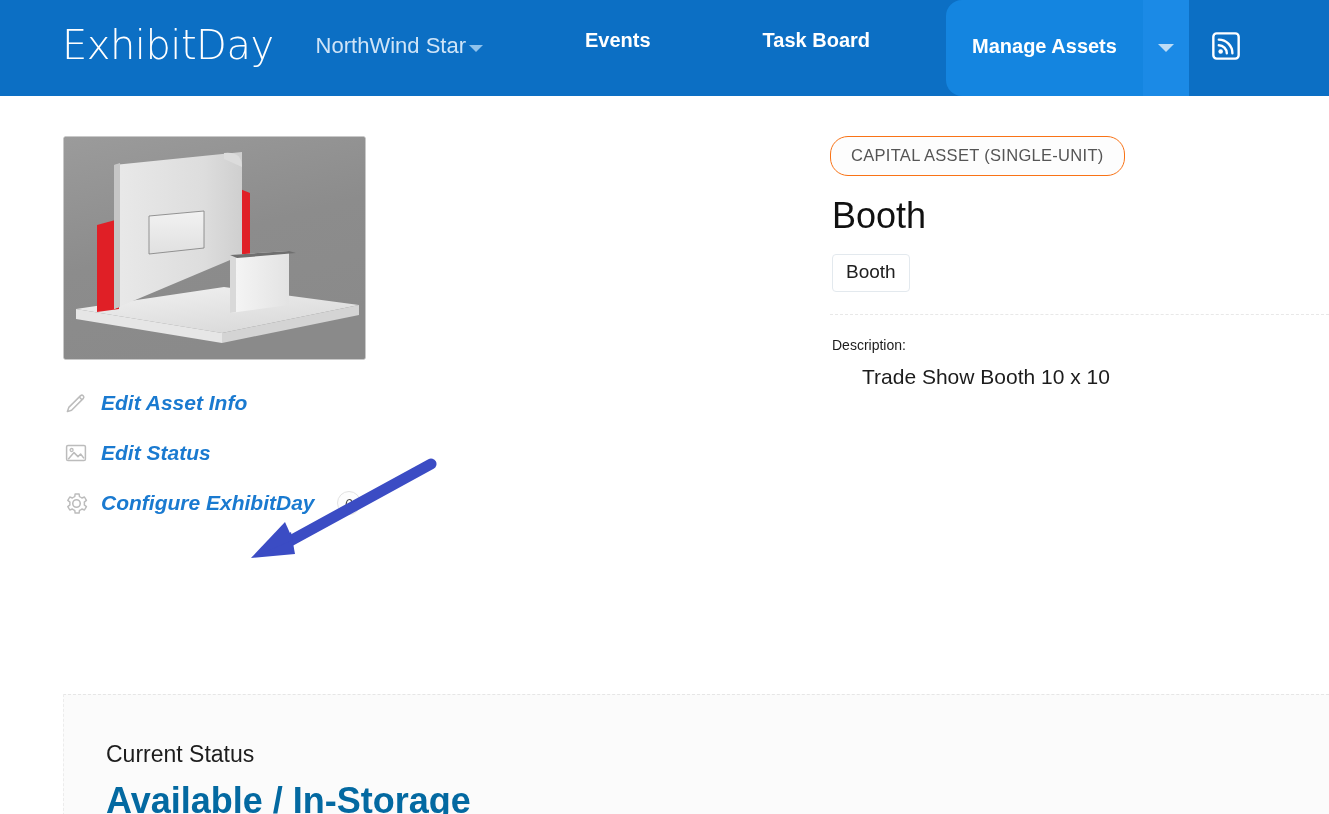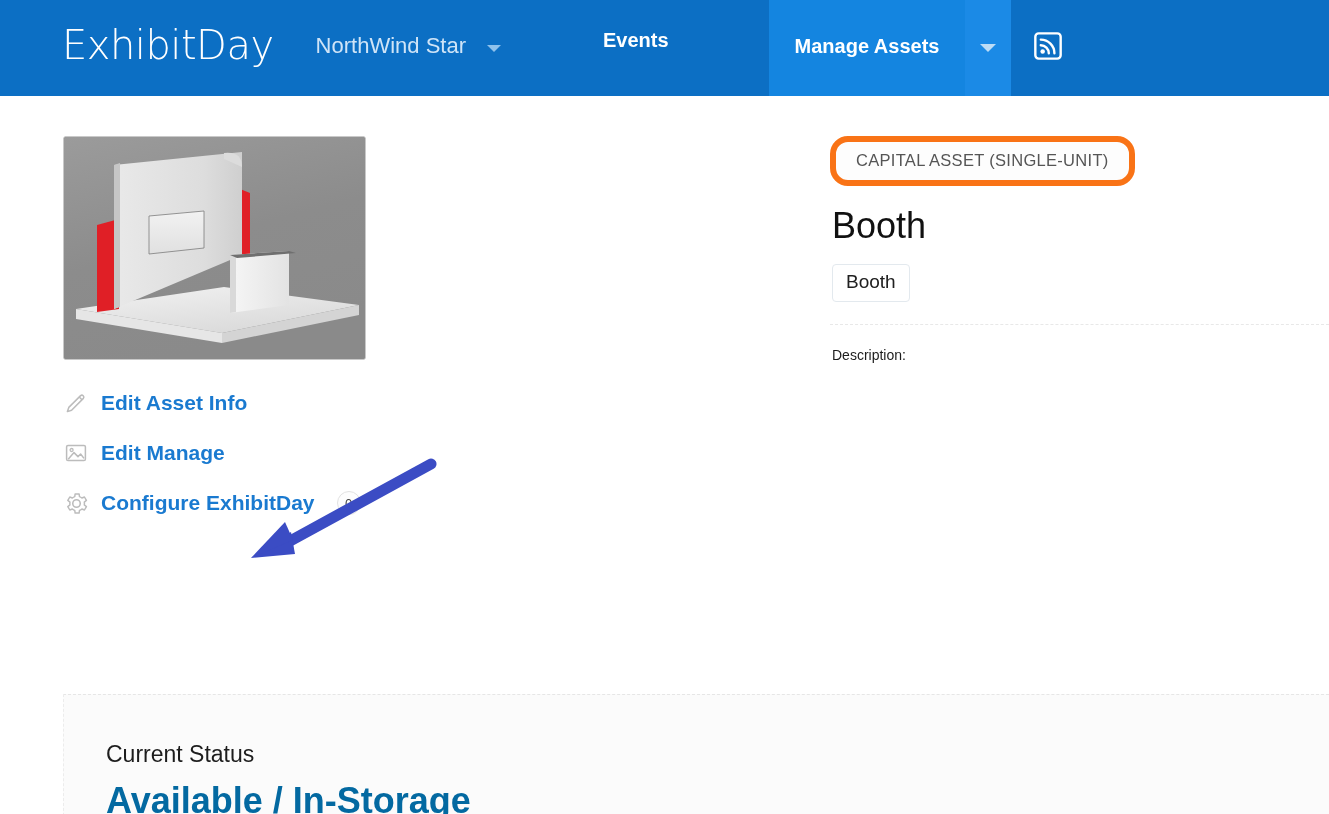--- a/index.html
+++ b/index.html
@@ -26,21 +26,21 @@
     padding-right: 26px;
     color: #ffffff;
     font-size: 40px;
     font-weight: 300;
     letter-spacing: -0.5px;
     line-height: 1;
     padding-bottom: 6px;
     font-family: "DejaVu Sans", sans-serif;
   }
   #workspace-switcher {
-    display: flex; align-items: center; gap: 21px;
+    display: flex; align-items: center; gap: 3px;
     padding: 0 16px 4px 16px;
     color: #cfe4f7;
     font-size: 22px;
     font-weight: 400;
     cursor: pointer;
   }
   .caret-down {
     width: 0; height: 0;
     border-left: 7px solid transparent;
     border-right: 7px solid transparent;
@@ -52,23 +52,24 @@
     color: #ffffff;
     font-size: 20px;
     font-weight: bold;
     padding: 0 28px 16px 28px;
     cursor: pointer;
     white-space: nowrap;
   }
   #nav-events { margin-left: 58px; }
   #nav-taskboard { margin-left: 56px; }
   #nav-manage-assets-group {
-    margin-left: 72px;
+    margin-left: 48px;
     display: flex; align-items: stretch;
     background: #1485e0;
+    border-radius: 16px;
   }
   #nav-manage-assets {
     padding: 0 26px 4px 26px;
   }
   #nav-assets-caret {
     display: flex; align-items: center; justify-content: center;
     width: 46px;
     background: #1b8ae6;
     cursor: pointer;
     padding-bottom: 4px;
@@ -100,21 +101,21 @@
   #asset-thumb {
     width: 303px; height: 224px;
     border: 1px solid #c9c9c9;
     border-radius: 3px;
     overflow: hidden;
     background: #8e8e8e;
     position: relative;
   }
   #asset-thumb svg { display: block; }
 
-  #asset-actions { margin-top: 18px; }
+  #asset-actions { margin-top: 18px; font-style: italic; }
   .action-row {
     display: flex; align-items: center;
     gap: 12px;
     height: 50px;
     cursor: pointer;
   }
   .action-icon {
     width: 26px; height: 26px;
     display: flex; align-items: center; justify-content: center;
     color: #b8b8b8;
@@ -135,21 +136,21 @@
     background: #fdfdfd;
     color: #444;
     font-size: 13px;
     display: flex; align-items: center; justify-content: center;
   }
 
   
   #right-col { flex: 1; padding-left: 0; padding-right: 0; }
   #asset-type-badge {
     display: inline-block;
-    border: 6px solid #f97316;
+    border: 1px solid #f97316;
     border-radius: 18px;
     background: #fdfdfd;
     color: #555555;
     font-size: 16.5px;
     letter-spacing: 0.3px;
     padding: 9px 20px 10px 20px;
     margin-left: 444px;
   }
   #asset-name {
     margin: 22px 0 0 446px;
@@ -224,20 +225,23 @@
 
   <div id="workspace-switcher">
     <span>NorthWind Star</span>
     <span class="caret-down"></span>
   </div>
 
   <div class="nav-link" id="nav-events">
     <span>Events</span>
   </div>
 
+  <div class="nav-link" id="nav-taskboard">
+    <span>Task Board</span>
+  </div>
 
   <div id="nav-manage-assets-group">
     <div class="nav-link" id="nav-manage-assets">
       <span>Manage Assets</span>
     </div>
     <div id="nav-assets-caret">
       <span class="caret-down"></span>
     </div>
   </div>
 
@@ -319,21 +323,21 @@
         </div>
 
         <div class="action-row">
           <span class="action-icon">
             <svg width="24" height="24" viewBox="0 0 24 24">
               <rect x="2.6" y="4.4" width="18.8" height="15.2" rx="1.4" fill="none" stroke="#bcbcbc" stroke-width="1.5"></rect>
               <circle cx="7.6" cy="9" r="1.5" fill="none" stroke="#bcbcbc" stroke-width="1.3"></circle>
               <path d="M4.2 18.2 L10 11.6 L14 15.6 L16.6 13 L20 17.4" fill="none" stroke="#bcbcbc" stroke-width="1.5" stroke-linejoin="round"></path>
             </svg>
           </span>
-          <span class="action-label">Edit Manage</span>
+          <span class="action-label">Edit Status</span>
         </div>
 
         <div class="action-row">
           <span class="action-icon">
             <svg width="25" height="25" viewBox="0 0 24 24">
               <path d="M12 8.4 A3.6 3.6 0 1 0 12 15.6 A3.6 3.6 0 1 0 12 8.4 Z" fill="none" stroke="#bcbcbc" stroke-width="1.5"></path>
               <path d="M19.6 12 a7.6 7.6 0 0 0-.12-1.34l2.05-1.6-1.9-3.3-2.44.98a7.6 7.6 0 0 0-2.32-1.34L14.5 2.8h-3.8l-.37 2.6a7.6 7.6 0 0 0-2.32 1.34L5.57 5.76l-1.9 3.3 2.05 1.6A7.6 7.6 0 0 0 5.6 12c0 .45.04.9.12 1.34l-2.05 1.6 1.9 3.3 2.44-.98a7.6 7.6 0 0 0 2.32 1.34l.37 2.6h3.8l.37-2.6a7.6 7.6 0 0 0 2.32-1.34l2.44.98 1.9-3.3-2.05-1.6c.08-.44.12-.89.12-1.34z" fill="none" stroke="#bcbcbc" stroke-width="1.4" stroke-linejoin="round"></path>
             </svg>
           </span>
           <span class="action-label">Configure ExhibitDay</span>
@@ -342,20 +346,21 @@
 
       </div>
     </div>
 
     <div id="right-col">
       <div id="asset-type-badge">CAPITAL ASSET (SINGLE-UNIT)</div>
       <div id="asset-name">Booth</div>
       <div><span id="asset-tag">Booth</span></div>
       <div id="desc-divider"></div>
       <div id="desc-label">Description:</div>
+      <div id="desc-value">Trade Show Booth 10 x 10</div>
     </div>
 
   </div>
 
   <svg id="arrow-annotation" viewBox="0 0 210 115">
     <g>
       <path d="M196 10 L46 92" stroke="#3b4cc4" stroke-width="11" stroke-linecap="round" fill="none"></path>
       <path d="M16 104 L56 78 L60 100 Z" fill="#3b4cc4"></path>
       <path d="M16 104 L58 86 L50 68 Z" fill="#3b4cc4"></path>
     </g>

